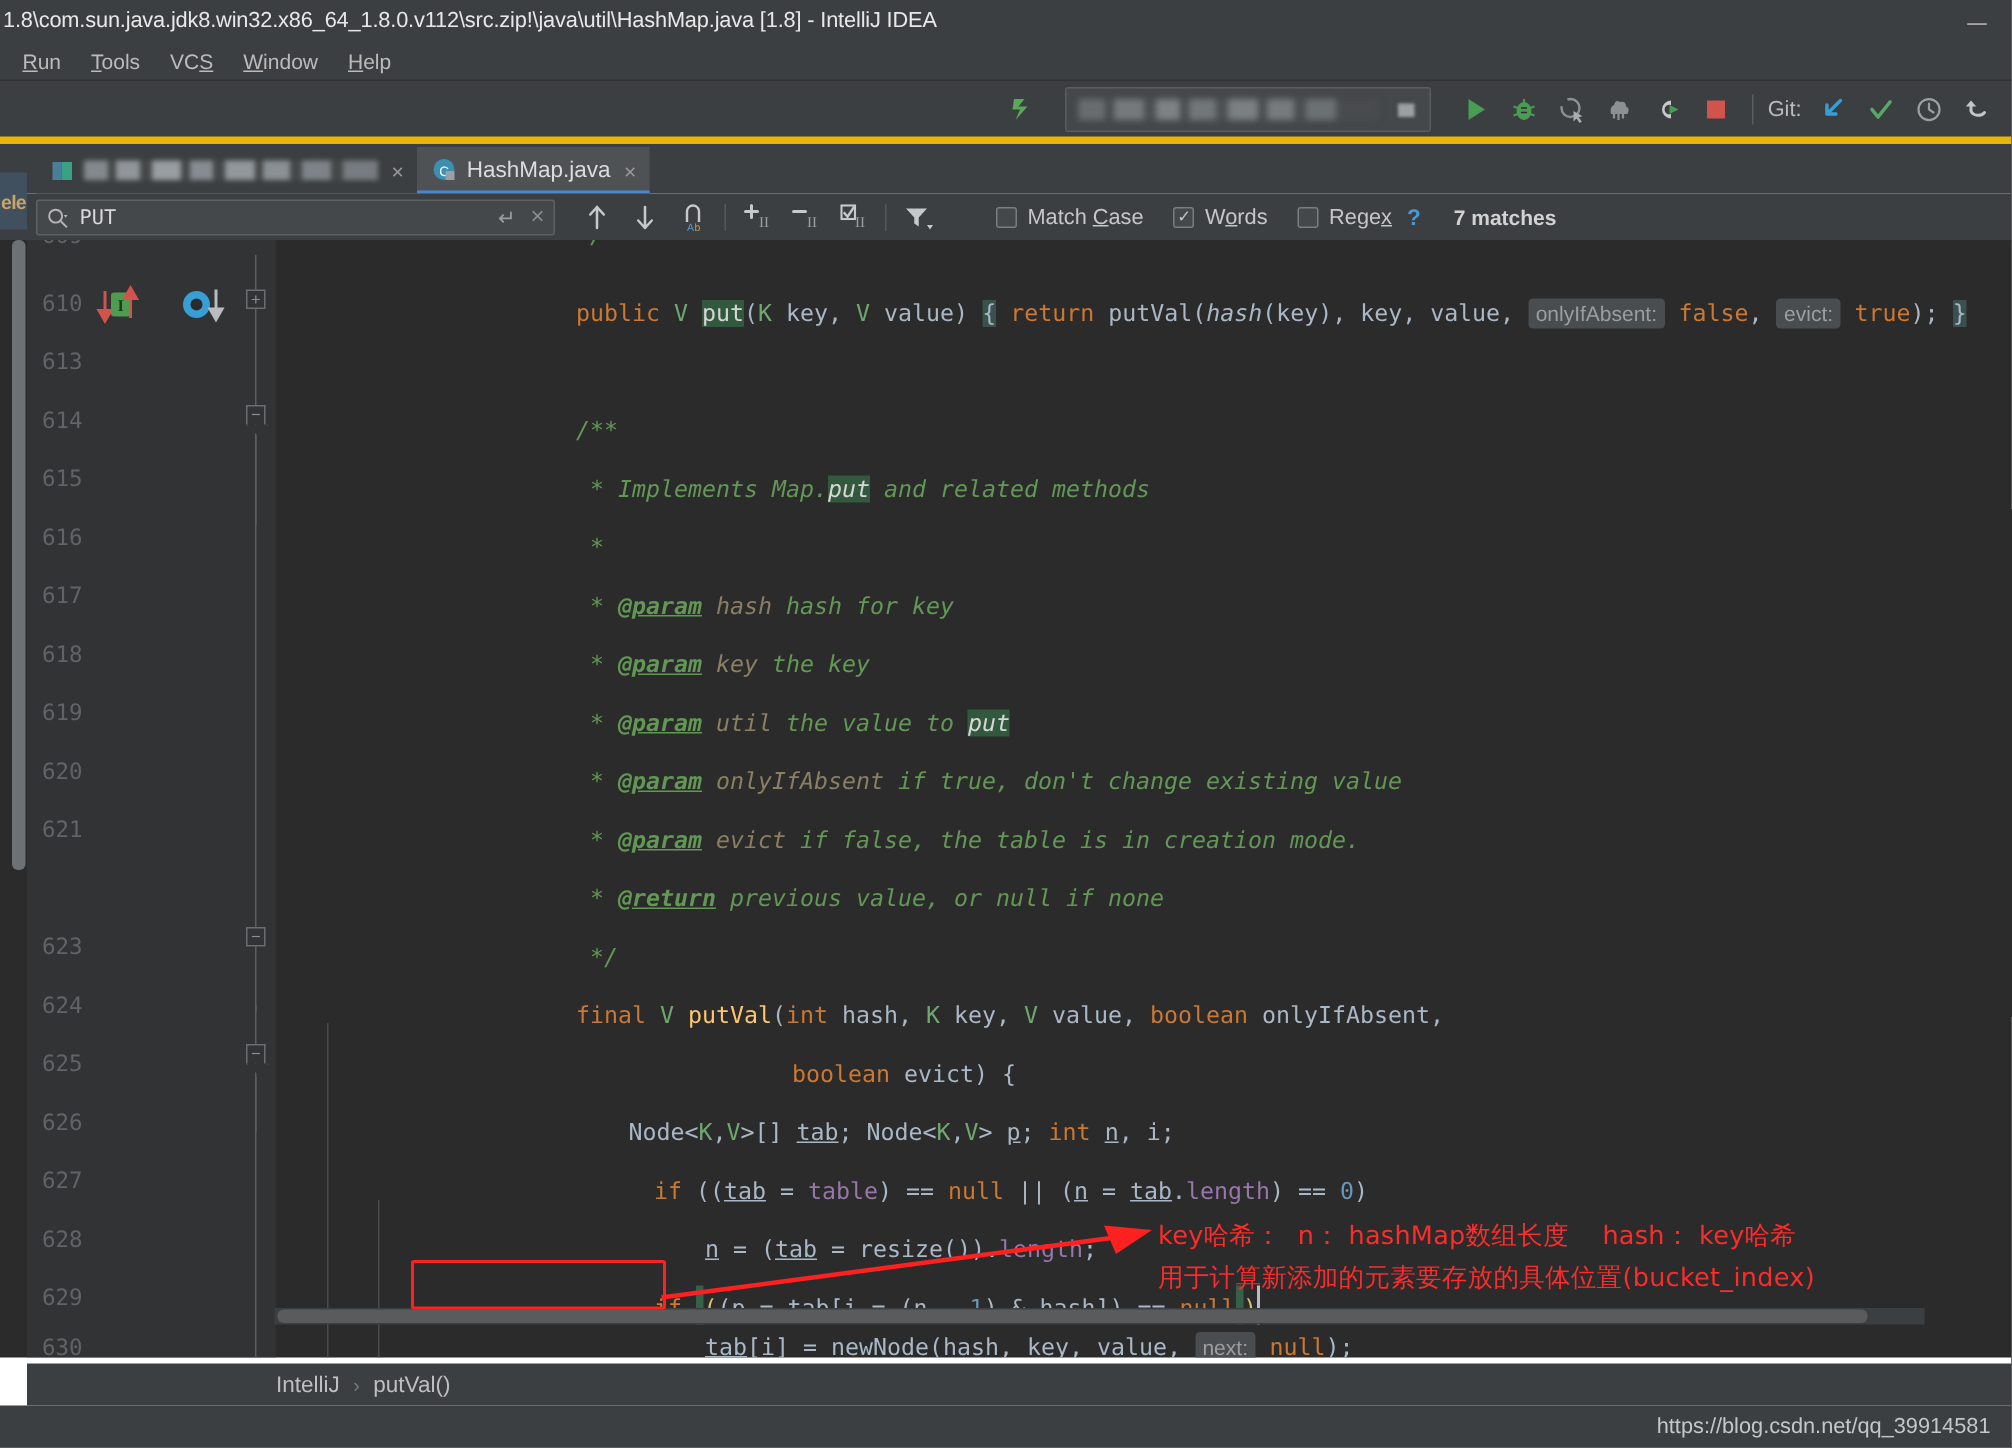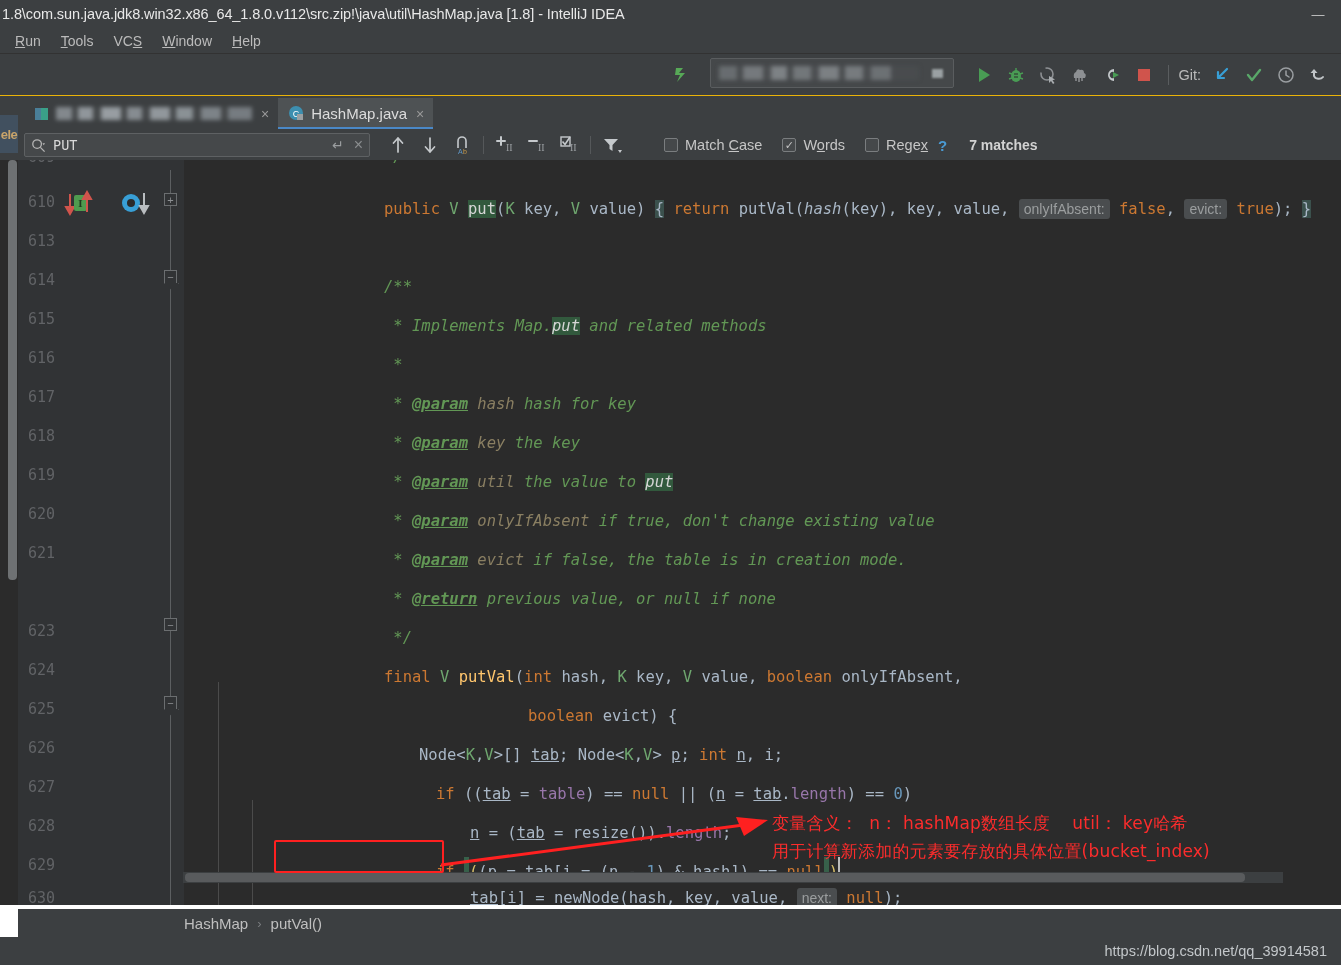--- a/index.html
+++ b/index.html
@@ -30,21 +30,21 @@
     padding-left: 6px; gap: 2px; border-bottom: 1px solid #323232;
   }
   .menu-item {
     color: #bbbbbb; font-size: 14px; padding: 3px 9px; cursor: default;
   }
   .menu-item u { text-decoration: underline; }
 
   
   .toolbar {
     height: 42px; background: #3c3f41; display: flex; align-items: center;
-    position: relative; border-bottom: 1px solid #eab308;
+    position: relative; border-bottom: 5px solid #eab308;
   }
   .tb-right { position: absolute; right: 8px; display: flex; align-items: center; gap: 2px; }
   .tb-icon {
     width: 30px; height: 30px; display: flex; align-items: center;
     justify-content: center;
   }
   .blur-combo {
     position: absolute; left: 710px; top: 4px; width: 244px; height: 30px;
     background: #45484a; border: 1px solid #5a5d5f; border-radius: 2px;
     overflow: hidden;
@@ -559,25 +559,25 @@
       <path d="M332 8 L300 5 L308 24 Z" fill="#ff2020"></path>
     </svg>
 
     <div class="hscroll">
       <div class="thumb"></div>
     </div>
   </div>
 
   <div class="left-scroll"></div>
 
-  <div class="anno" style="left:772px;top:812px;">变量含义：  n： hashMap数组长度    util： key哈希</div>
+  <div class="anno" style="left:772px;top:812px;">key哈希：  n： hashMap数组长度    hash： key哈希</div>
   <div class="anno" style="left:772px;top:840px;">用于计算新添加的元素要存放的具体位置(bucket_index)</div>
 
   <div class="breadcrumb">
-    <span>HashMap</span>
+    <span>IntelliJ</span>
     <span class="bc-sep">›</span>
     <span>putVal()</span>
   </div>
 
   <div class="statusbar">
     <span class="watermark">https://blog.csdn.net/qq_39914581</span>
   </div>
 
 </div>
 

